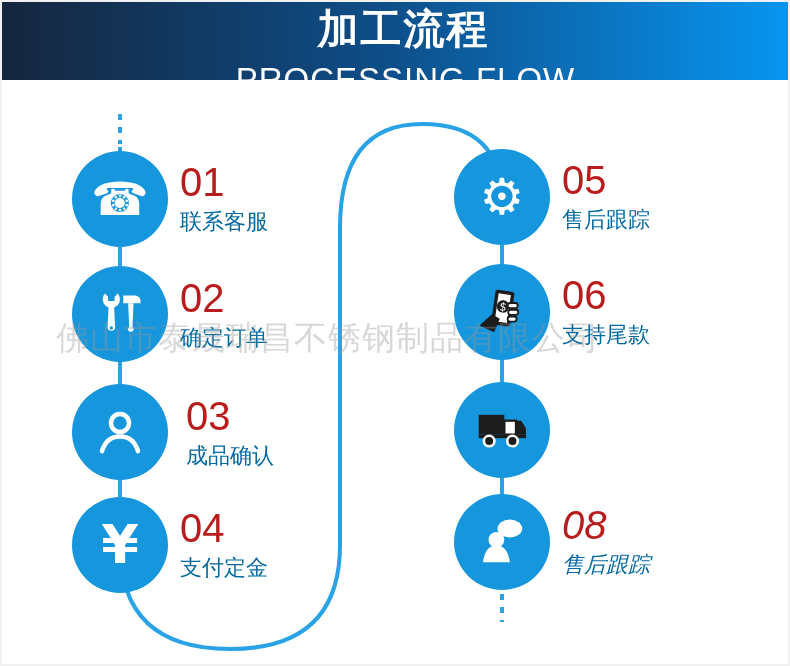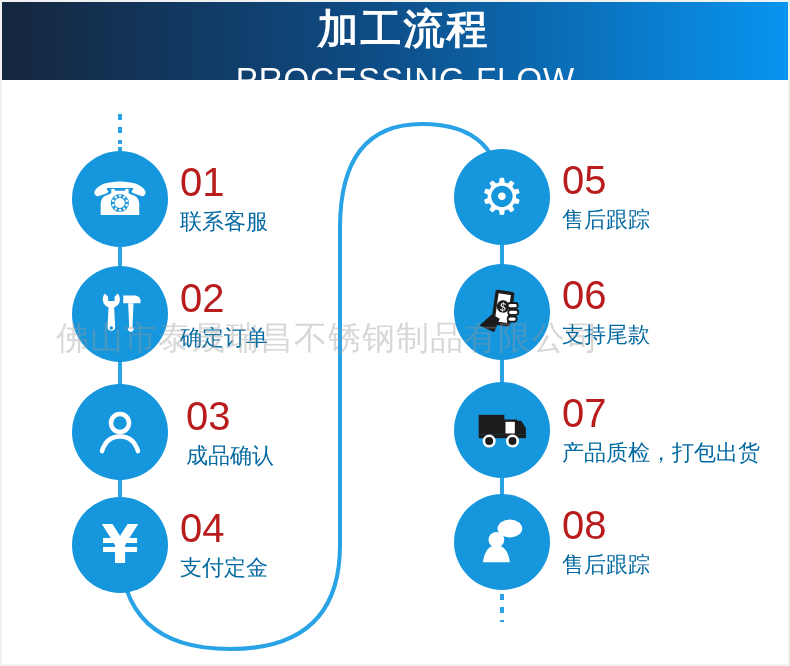--- a/index.html
+++ b/index.html
@@ -131,33 +131,29 @@
   <div class="circle" style="left:452px; top:380px;">
     <svg width="56" height="56" viewBox="0 0 48 48">
       <rect x="4" y="11" width="22" height="17" fill="#1c1c1c"></rect>
       <rect x="26" y="16" width="10" height="12" fill="#fff" stroke="#1c1c1c" stroke-width="2"></rect>
       <path d="M36 16 h4.5 l4 6.5 v5.5 h-8.5 z" fill="#1c1c1c"></path>
       <rect x="4" y="28" width="40.5" height="3" fill="#1c1c1c"></rect>
       <circle cx="13" cy="33.5" r="4.5" fill="#1c1c1c" stroke="#fff" stroke-width="2.2"></circle>
       <circle cx="33" cy="33.5" r="4.5" fill="#1c1c1c" stroke="#fff" stroke-width="2.2"></circle>
     </svg>
   </div>
-  <div class="step-text" style="left:560px; top:391px;">
-    <div class="step-num">07</div>
-    <div class="step-label">产品质检，打包出货</div>
-  </div>
 
   <div class="circle" style="left:452px; top:492px;">
     <svg width="54" height="54" viewBox="0 0 48 48" fill="#fff">
       <ellipse cx="31" cy="12" rx="11" ry="8"></ellipse>
       <path d="M26 18 l-6 7 3 -9 z"></path>
       <circle cx="19" cy="22" r="7"></circle>
       <path d="M7 42 q2 -15 12 -15 q10 0 12 15 z"></path>
     </svg>
   </div>
-  <div class="step-text" style="left:560px; top:503px;">
+  <div class="step-text" style="left:560px; top:503px;font-style:italic;">
     <div class="step-num">08</div>
     <div class="step-label">售后跟踪</div>
   </div>
 
   <div class="watermark">佛山市泰晟瑞昌不锈钢制品有限公司</div>
 
 </div>
 
 </body></html>

